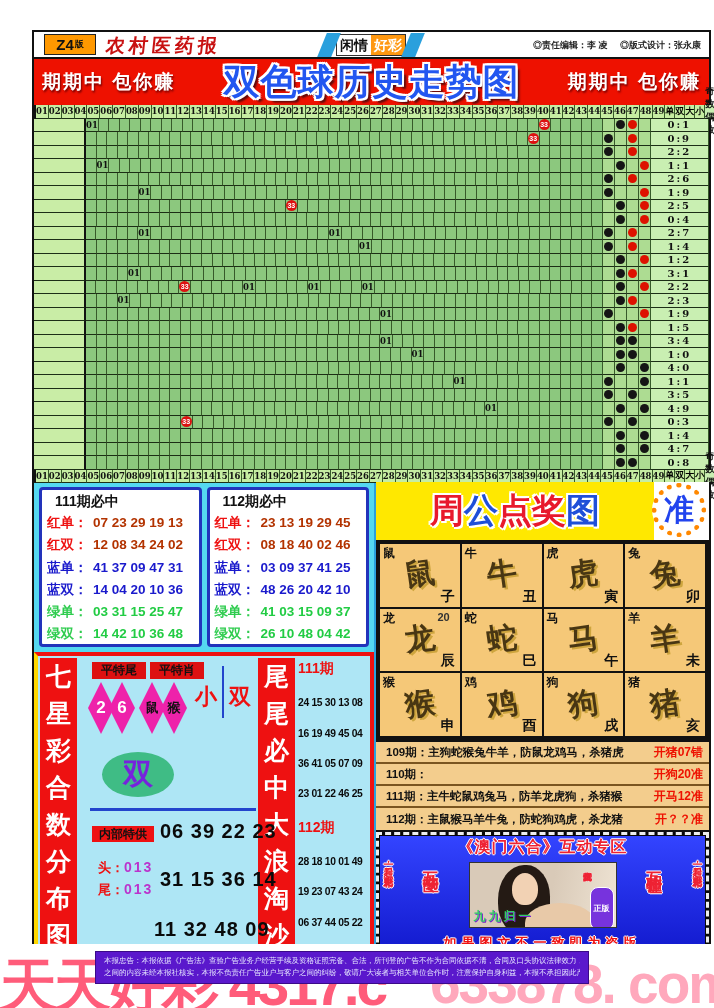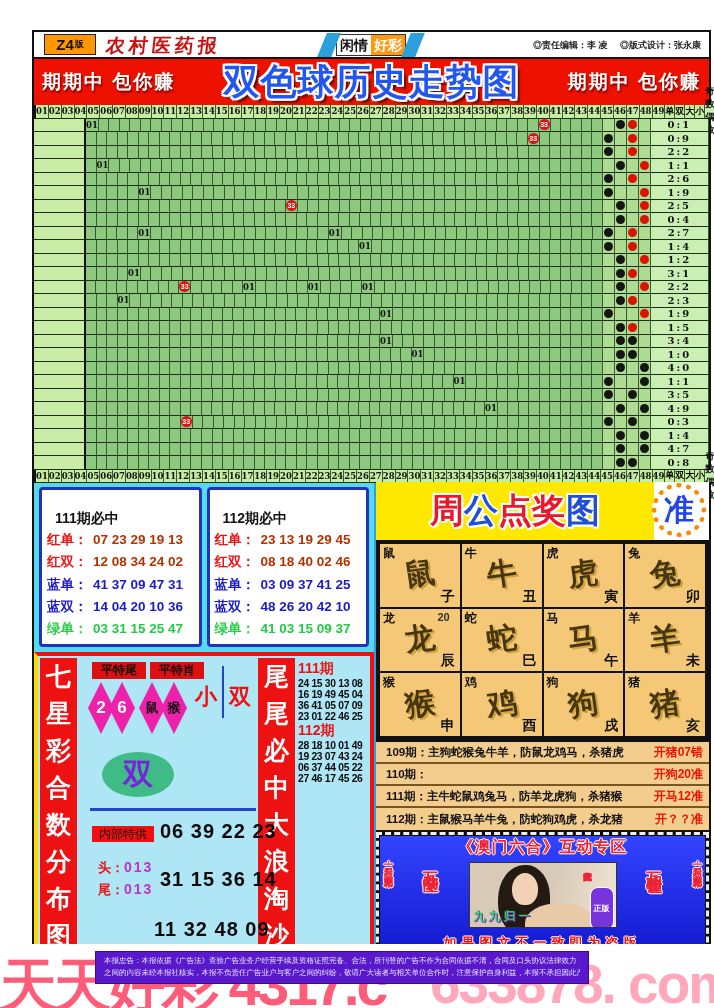--- a/index.html
+++ b/index.html
@@ -47,21 +47,21 @@
   .dotb { width:9px; height:9px; border-radius:50%; background:#151515; }
   .dotr { width:9px; height:9px; border-radius:50%; background:#dd1100; }
 
   
   .mainrow { display:flex; height:478px; }
   .col-left { width:340px; display:flex; flex-direction:column; }
   .col-right { width:335px; display:flex; flex-direction:column; border-left:2px solid #2aa0dd; }
 
   
   .picks { height:170px; background:#55d8f0; display:flex; gap:5px; padding:5px; }
-  .pickbox { flex:1; background:#fff; border:3px solid #2233bb; border-radius:4px; padding:19px 5px; overflow:hidden; }
+  .pickbox { flex:1; background:#fff; border:3px solid #2233bb; border-radius:4px; padding:2px 5px; overflow:hidden; }
   .pickbox .ptitle { font-size:14px; font-weight:bold; color:#111; margin:1px 0 1px 8px; }
   .prow { display:flex; font-weight:bold; font-size:13.5px; line-height:1.65; white-space:nowrap; }
   .prow .pl { width:46px; }
   .pc-r .pl { color:#ee1111; } .pc-r .pv { color:#b33300; }
   .pc-b .pl { color:#1a1acc; } .pc-b .pv { color:#1a1acc; }
   .pc-g .pl { color:#2ecc4e; } .pc-g .pv { color:#22cc44; }
 
   
   .zg-banner { position:relative; height:58px; background:#fff; }
   .zg-yellow { position:absolute; left:0; top:0; width:278px; height:58px; background:#ffe800;
@@ -127,26 +127,26 @@
   .redchar { color:#ee1111; font-weight:bold; font-size:22px; }
   .vline { background:#2244cc; width:2px; }
   .whitebox { background:#fff; border-radius:28px 28px 0 0 / 13px 13px 0 0; }
   .tuhuomu { color:#ee1111; font-weight:bold; font-size:12px; text-align:center; white-space:nowrap; }
   .tuhuomu .dash { color:#111; }
   .lan { color:#1a1acc; font-weight:bold; font-size:20px; }
   .hong { color:#ee1111; font-weight:bold; font-size:20px; }
   .ellipse { background:#3fbc85; border-radius:50%; display:flex; align-items:center; justify-content:center; }
   .ellipse span { color:#7722dd; font-size:30px; font-weight:bold; }
   .hline { background:#2244cc; height:3px; }
-  .neibu { background:#ee1111; color:#111; font-weight:normal; font-size:12px; text-align:center; line-height:16px; }
+  .neibu { background:#ee1111; color:#111; font-weight:bold; font-size:12px; text-align:center; line-height:16px; }
   .bignum { font-size:20px; font-weight:bold; color:#0a0a0a; letter-spacing:1px; white-space:nowrap; }
   .tw-label { color:#ee1111; font-weight:bold; font-size:13px; }
   .tw-val { color:#bb33cc; font-weight:bold; font-size:14px; letter-spacing:2px; }
   .numscol { position:absolute; left:260px; top:4px; width:74px; height:298px; display:flex; flex-direction:column;
-      align-items:flex-start; }
+      justify-content:space-between; align-items:flex-start; }
   .numscol .per { color:#ee1111; font-weight:bold; font-size:14px; }
   .numscol .nrow { color:#0a0a0a; font-weight:bold; font-size:10.3px; letter-spacing:-0.3px; white-space:nowrap; }
 
   
   .footer { position:absolute; left:0; top:944px; width:714px; height:64px; background:#fff; }
   .wm1 { position:absolute; left:0px; top:4px; font-size:57px; font-weight:bold; color:#ff5c7a; letter-spacing:-3px;
          white-space:nowrap; z-index:1; }
   .wm2 { position:absolute; left:430px; top:8px; font-size:55px; font-weight:bold; color:#ffa8bc; letter-spacing:-2px;
          white-space:nowrap; z-index:1; }
   .discbox { position:absolute; left:95px; top:7px; width:494px; height:33px; background:#5a18cc; z-index:2;

